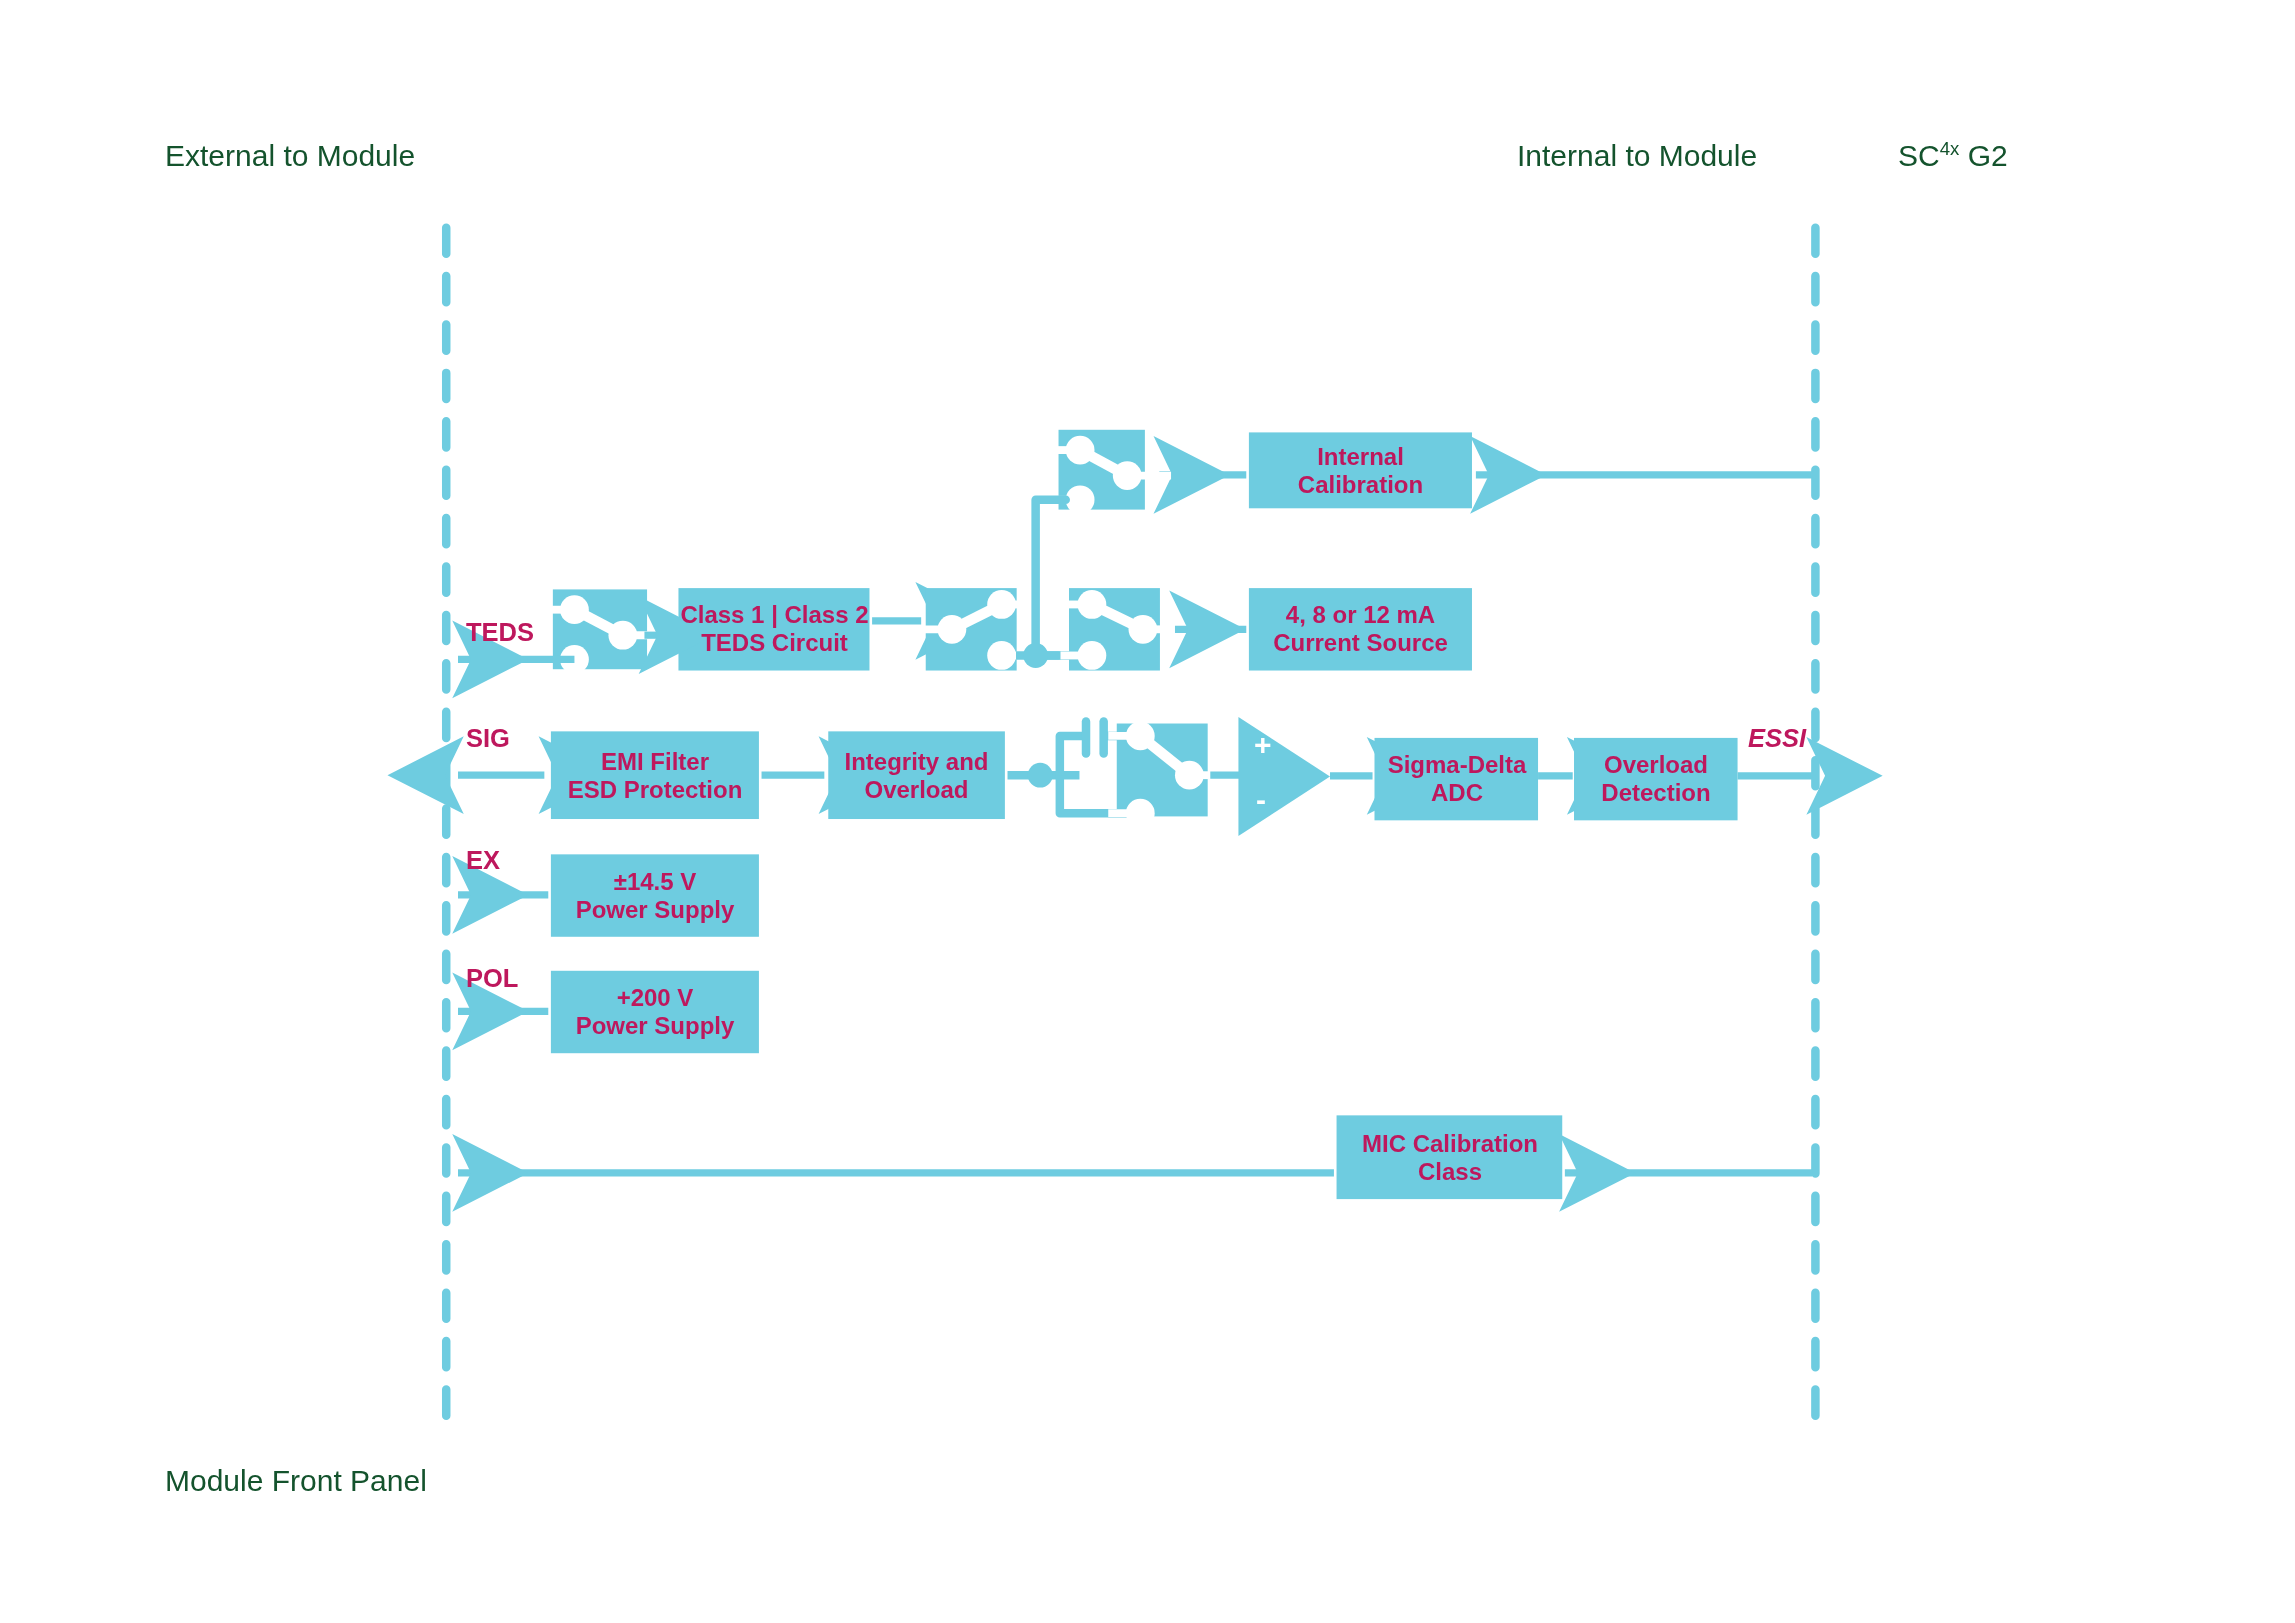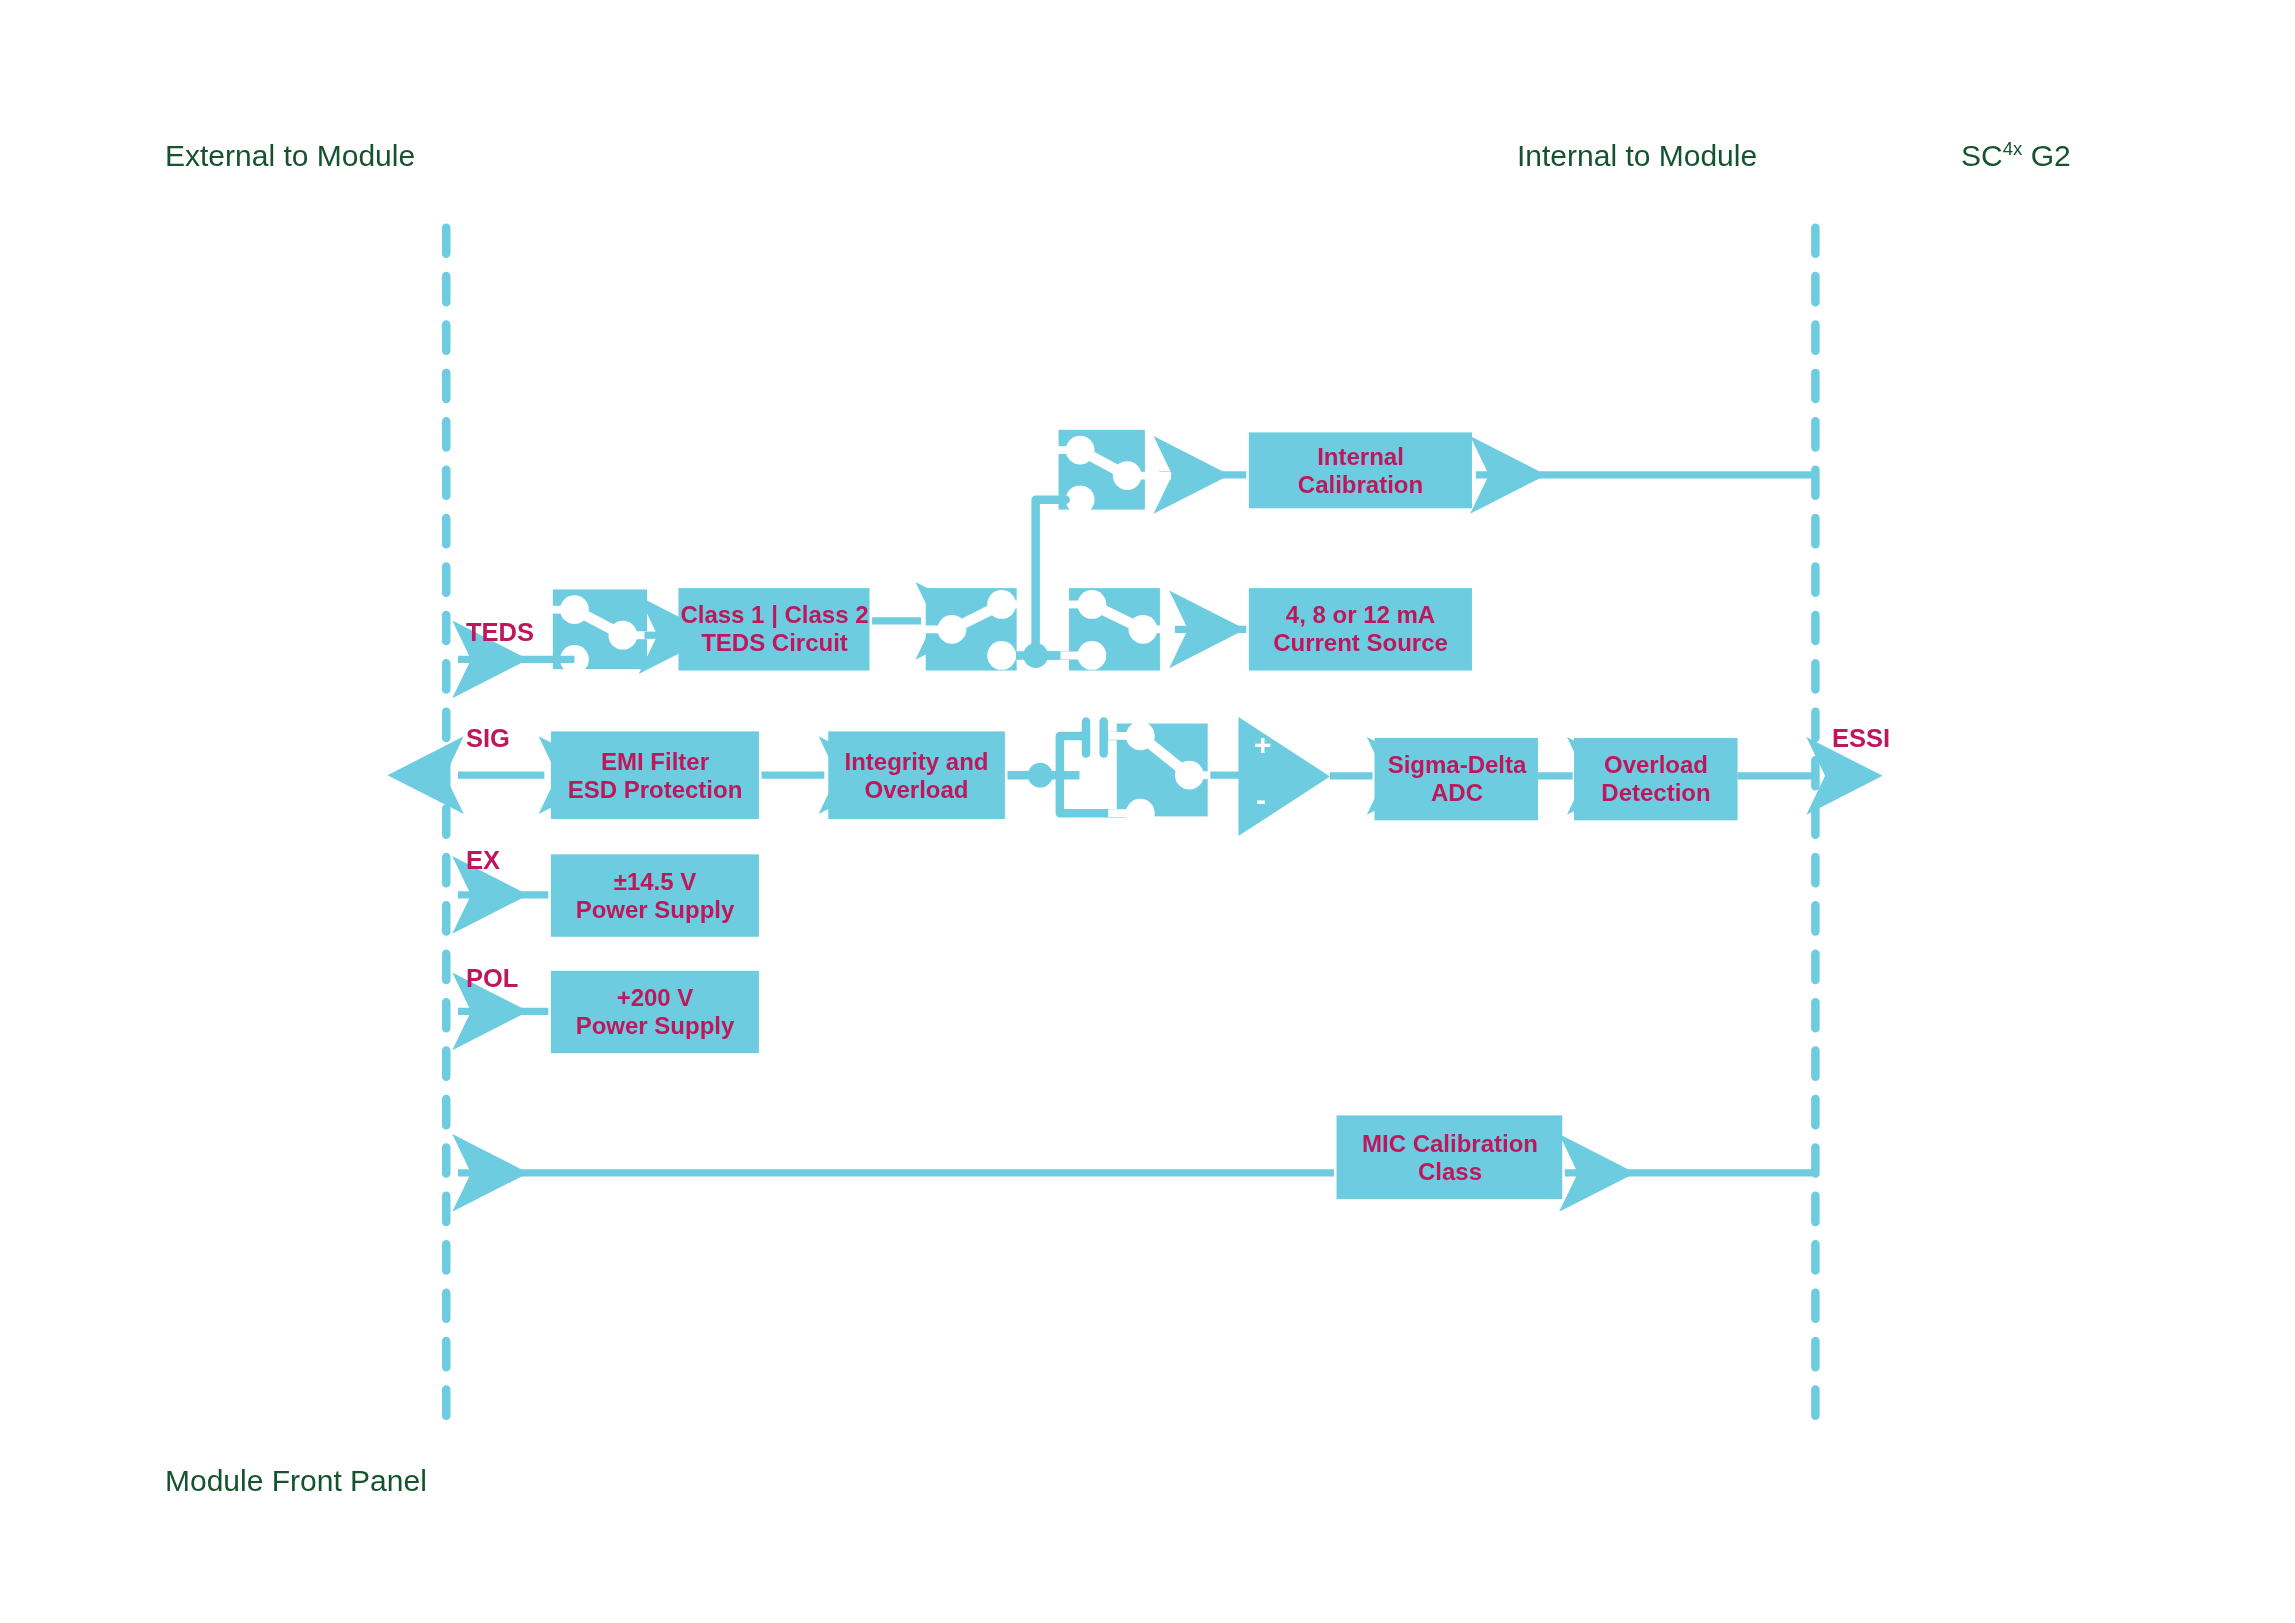--- a/index.html
+++ b/index.html
@@ -22,21 +22,21 @@
   }
   .hdr {
     position: absolute;
     font-family: "Liberation Sans", sans-serif;
     font-weight: normal;
     color: #14532d;
     white-space: nowrap;
   }
   #hdr-external { left: 165px; top: 139px; font-size: 30px; }
   #hdr-internal { left: 1517px; top: 139px; font-size: 30px; }
-  #hdr-product  { left: 1961px; top: 139px; font-size: 30px; }
+  #hdr-product  { left: 1898px; top: 139px; font-size: 30px; }
   #hdr-product sup { font-size: 0.62em; vertical-align: super; line-height: 0; }
   #hdr-frontpanel { left: 165px; top: 1464px; font-size: 30px; }
 
   .porttext {
     position: absolute;
     font-family: "Liberation Sans", sans-serif;
     font-weight: bold;
     font-size: 25.5px;
     color: #be185d;
     white-space: nowrap;
@@ -268,21 +268,21 @@
 <div class="hdr" id="hdr-internal">Internal to Module</div>
 
 <div class="hdr" id="hdr-product"><span>SC</span><sup>4x</sup><span> G2</span></div>
 
 <div class="hdr" id="hdr-frontpanel">Module Front Panel</div>
 
 <div class="porttext" style="left:466px; top:618px;">TEDS</div>
 <div class="porttext" style="left:466px; top:724px;">SIG</div>
 <div class="porttext" style="left:466px; top:846px;">EX</div>
 <div class="porttext" style="left:466px; top:964px;">POL</div>
-<div class="porttext" style="left:1832px; top:724px;">ESSI</div>
+<div class="porttext" style="left:1748px; top:724px;font-style:italic;">ESSI</div>
 
 <div class="blk-label" style="left:1249px; top:433px; width:223px; height:76px;">Internal
 Calibration</div>
 
 <div class="blk-label" style="left:679px; top:588px; width:191px; height:82px;">Class 1 |  Class 2
 TEDS Circuit</div>
 
 <div class="blk-label" style="left:1249px; top:588px; width:223px; height:82px;">4, 8 or 12 mA
 Current Source</div>
 

